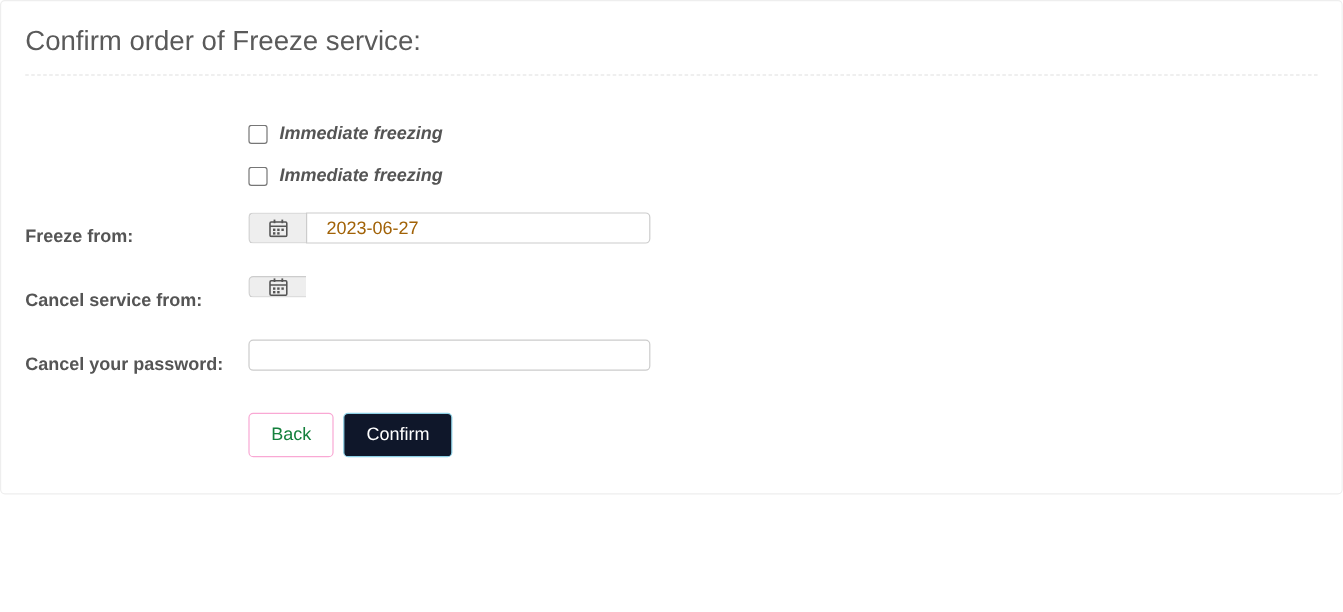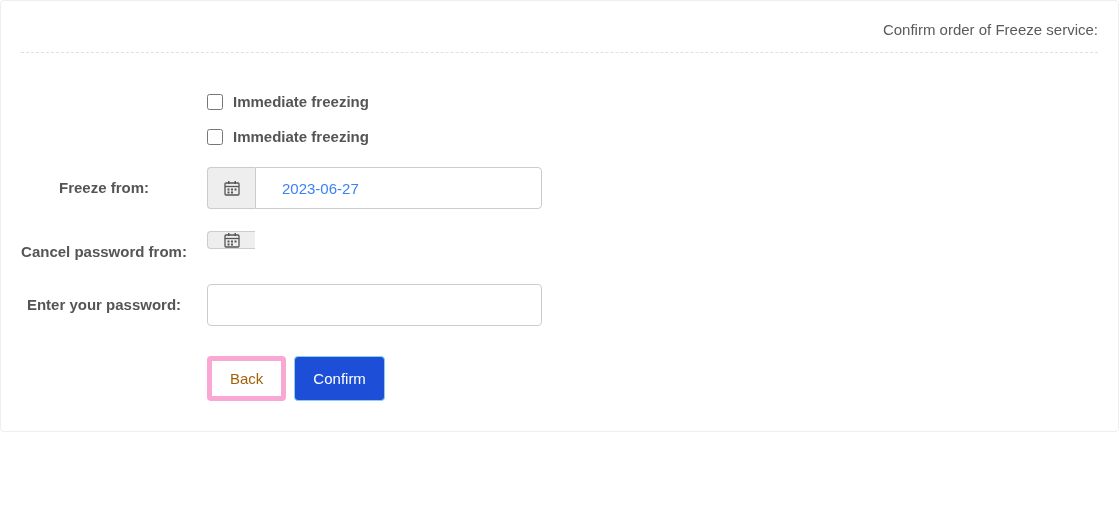--- a/index.html
+++ b/index.html
@@ -13,36 +13,35 @@
       height: 510px;
     }
     .panel {
       background: #fff;
       border: 1px solid #eee;
       border-radius: 4px;
       margin: 0;
       padding: 20px 20px 30px 20px;
     }
     .page-title {
-      font-size: 15px;
+      font-size: 23px;
       font-weight: 400;
       color: #5a5a5a;
       padding-bottom: 14px;
       border-bottom: 1px dashed #e0e0e0;
       margin-bottom: 40px;
-      text-align: right;
     }
     .form-horizontal .form-group {
       display: flex;
       align-items: flex-start;
       margin-bottom: 22px;
     }
     .control-label {
       width: 186px;
-      text-align: center;
+      text-align: left;
       padding-right: 20px;
       padding-top: 10px;
       font-weight: 700;
       color: #555;
       font-size: 15px;
       line-height: 1.4;
     }
     .control-body {
       width: 335px;
     }
@@ -53,44 +52,45 @@
       margin-bottom: 18px;
     }
     .checkbox-row input[type=checkbox] {
       width: 16px;
       height: 16px;
     }
     .checkbox-label {
       font-weight: 700;
       color: #555;
       font-size: 15px;
+      font-style: italic;
     }
     .input-group {
       display: flex;
       width: 100%;
     }
     .input-addon {
       width: 48px;
       background: #eeeeee;
       border: 1px solid #ccc;
       border-right: none;
       border-radius: 4px 0 0 4px;
       display: flex;
       align-items: center;
       justify-content: center;
       color: #555;
     }
     .text-input {
       flex: 1;
-      height: 42px;
+      height: 26px;
       border: 1px solid #ccc;
       border-radius: 0 4px 4px 0;
-      padding: 0 26px;
+      padding: 0 16px;
       font-size: 15px;
-      color: #3b82f6;
+      color: #a16207;
       outline: none;
     }
     .text-input.standalone {
       border-radius: 4px;
       width: 100%;
     }
     .btn-row {
       display: flex;
       gap: 8px;
       margin-top: 30px;
@@ -98,25 +98,25 @@
     }
     .btn {
       border-radius: 4px;
       padding: 9px 18px;
       font-size: 15px;
       cursor: pointer;
       outline: none;
     }
     .btn-default {
       background: #fff;
-      border: 5px solid #f9a8d4;
-      color: #a16207;
+      border: 1px solid #f9a8d4;
+      color: #15803d;
     }
     .btn-primary {
-      background: #1d4ed8;
+      background: #0f172a;
       border: 1px solid #8dd0e5;
       color: #fff;
     }
     .cal-icon svg { display: block; }
   </style>
 </head>
 <body>
 
 <div class="panel">
 
@@ -154,42 +154,42 @@
                 <rect x="3.5" y="11.5" width="2" height="2" fill="#555"></rect>
                 <rect x="7" y="11.5" width="2" height="2" fill="#555"></rect>
               </svg>
           </div>
           <input class="text-input" type="text" value="2023-06-27" style="">
         </div>
       </div>
     </div>
 
     <div class="form-group">
-      <div class="control-label">Cancel password from:</div>
+      <div class="control-label">Cancel service from:</div>
       <div class="control-body">
         <div class="input-group">
           <div class="input-addon cal-icon">
             <svg width="16" height="16" viewBox="0 0 16 16" fill="#555">
                 <rect x="1" y="3" width="14" height="12" rx="1" fill="none" stroke="#555" stroke-width="1.3"></rect>
                 <line x1="1" y1="6.5" x2="15" y2="6.5" stroke="#555" stroke-width="1.3"></line>
                 <rect x="4" y="1" width="1.5" height="3" fill="#555"></rect>
                 <rect x="10.5" y="1" width="1.5" height="3" fill="#555"></rect>
                 <rect x="3.5" y="8.5" width="2" height="2" fill="#555"></rect>
                 <rect x="7" y="8.5" width="2" height="2" fill="#555"></rect>
                 <rect x="10.5" y="8.5" width="2" height="2" fill="#555"></rect>
                 <rect x="3.5" y="11.5" width="2" height="2" fill="#555"></rect>
                 <rect x="7" y="11.5" width="2" height="2" fill="#555"></rect>
               </svg>
           </div>
         </div>
       </div>
     </div>
 
     <div class="form-group">
-      <div class="control-label">Enter your password:</div>
+      <div class="control-label">Cancel your password:</div>
       <div class="control-body">
         <input class="text-input standalone" type="password" value="" style="">
       </div>
     </div>
 
     <div class="btn-row">
       <button class="btn btn-default">Back</button>
       <button class="btn btn-primary">Confirm</button>
     </div>
 

